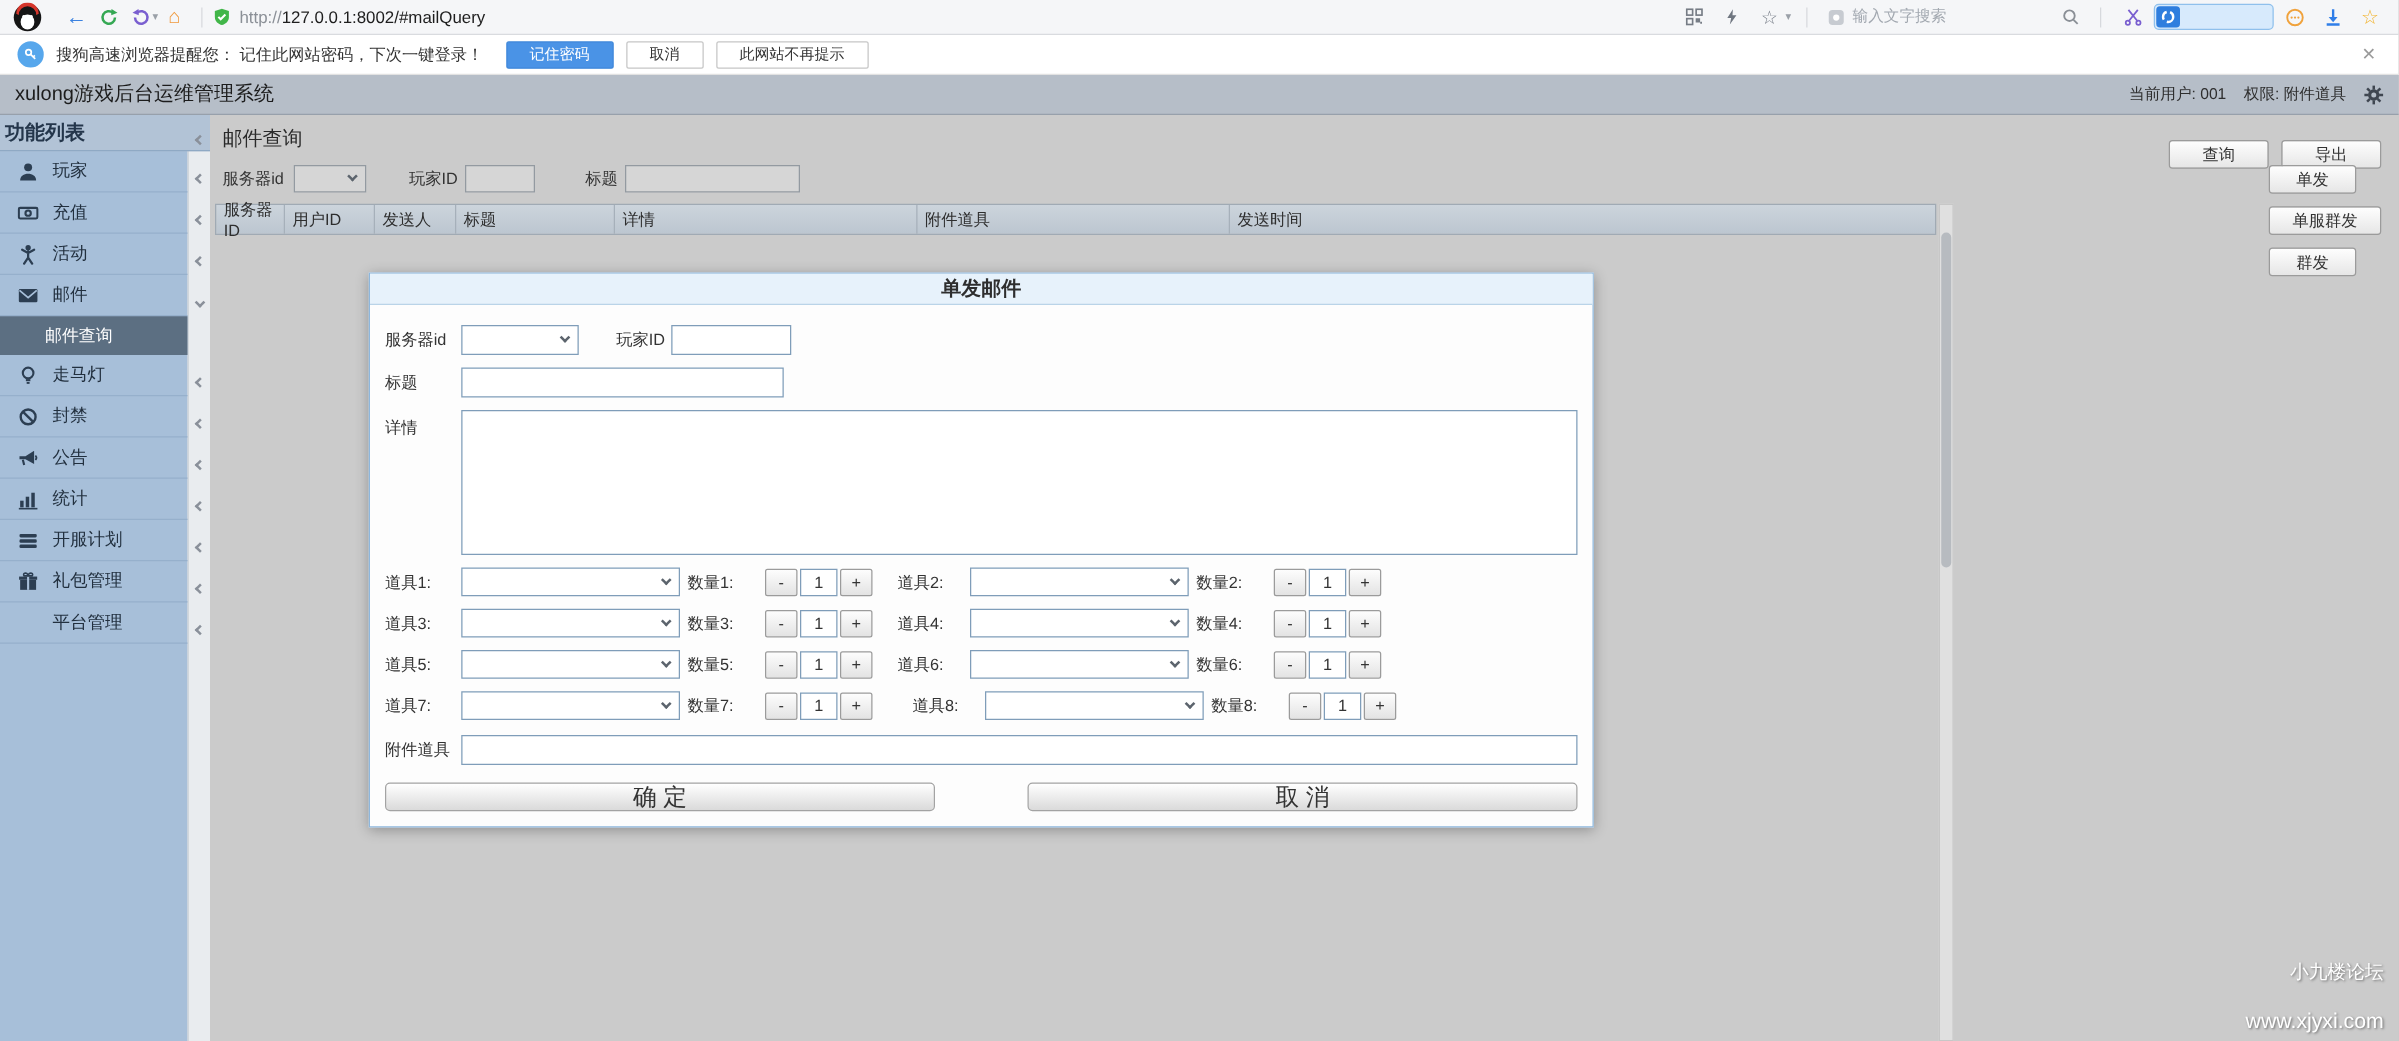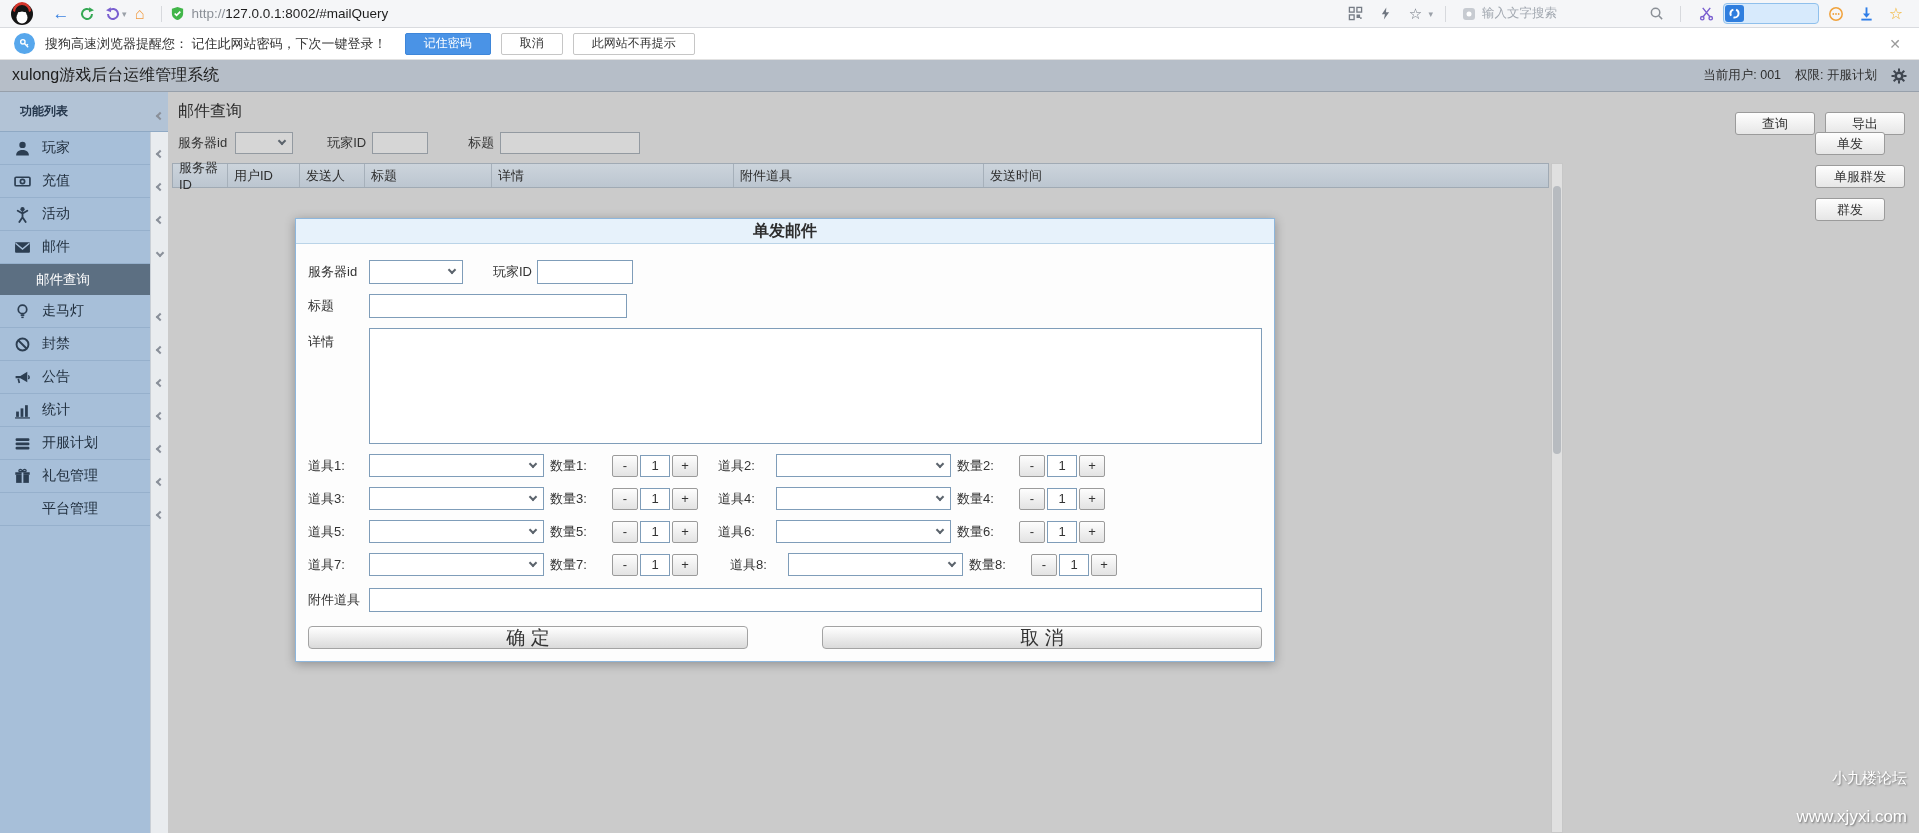--- a/index.html
+++ b/index.html
@@ -39,21 +39,21 @@
   .app-header { height:32px; background:#b6bec8; border-bottom:1px solid #97a0ab; display:flex; align-items:center; padding:0 12px; }
   .app-title { font-size:16px; color:#1c1c1c; }
   .app-right { margin-left:auto; display:flex; align-items:center; gap:14px; font-size:12.5px; color:#2e2e2e; }
 
   
   .main { display:flex; height:741px; }
 
   
   .sidebar { width:168px; position:relative; background:#a7bfd9; flex:none; }
   .sidebar .gutter { position:absolute; top:0; right:0; bottom:0; width:18px; background:#e9ecef; border-left:1px solid #c9cfd6; }
-  .side-header { position:relative; z-index:1; width:168px; height:40px; background:#b2c3d6; border-bottom:1px solid #8fa9c4; display:flex; align-items:center; padding-left:20px; font-size:12px; font-weight:bold; color:#24364b; }
+  .side-header { position:relative; z-index:1; width:168px; height:29px; background:#b2c3d6; border-bottom:1px solid #8fa9c4; display:flex; align-items:center; padding-left:4px; font-size:16px; font-weight:bold; color:#24364b; }
   .side-item { position:relative; z-index:1; width:150px; height:33px; display:flex; align-items:center; gap:11px; padding-left:14px; font-size:14px; color:#22303f; border-bottom:1px solid #96b0cc; cursor:pointer; }
   .side-item .ic { width:17px; height:17px; flex:none; display:flex; align-items:center; justify-content:center; }
   .side-sub { position:relative; z-index:1; width:150px; height:31px; background:#5c6f82; color:#ffffff; display:flex; align-items:center; padding-left:36px; font-size:13.5px; cursor:pointer; }
   .chev { display:inline-block; width:6px; height:6px; border-left:2px solid #8a909a; border-bottom:2px solid #8a909a; }
   .chev.left { transform:rotate(45deg); }
   .chev.down { transform:rotate(-45deg); }
   .row-chev { position:absolute; right:-13px; top:50%; margin-top:-4px; z-index:2; }
   .side-header .row-chev { right:5px; }
 
   
@@ -219,21 +219,21 @@
   <span class="n-btn primary">记住密码</span>
   <span class="n-btn plain">取消</span>
   <span class="n-btn plain">此网站不再提示</span>
   <span class="notify-close">✕</span>
 </div>
 
 <div class="app-header">
   <span class="app-title">xulong游戏后台运维管理系统</span>
   <div class="app-right">
     <span>当前用户: 001</span>
-    <span>权限: 开服计划</span>
+    <span>权限: 附件道具</span>
     <span>
       <svg width="16" height="16" viewBox="0 0 16 16">
           <g fill="#3f4650">
             <rect x="7" y="0.5" width="2" height="3.2"></rect>
             <rect x="7" y="12.3" width="2" height="3.2"></rect>
             <rect x="0.5" y="7" width="3.2" height="2"></rect>
             <rect x="12.3" y="7" width="3.2" height="2"></rect>
             <rect x="7" y="0.5" width="2" height="3.2" transform="rotate(45 8 8)"></rect>
             <rect x="7" y="12.3" width="2" height="3.2" transform="rotate(45 8 8)"></rect>
             <rect x="0.5" y="7" width="3.2" height="2" transform="rotate(45 8 8)"></rect>

